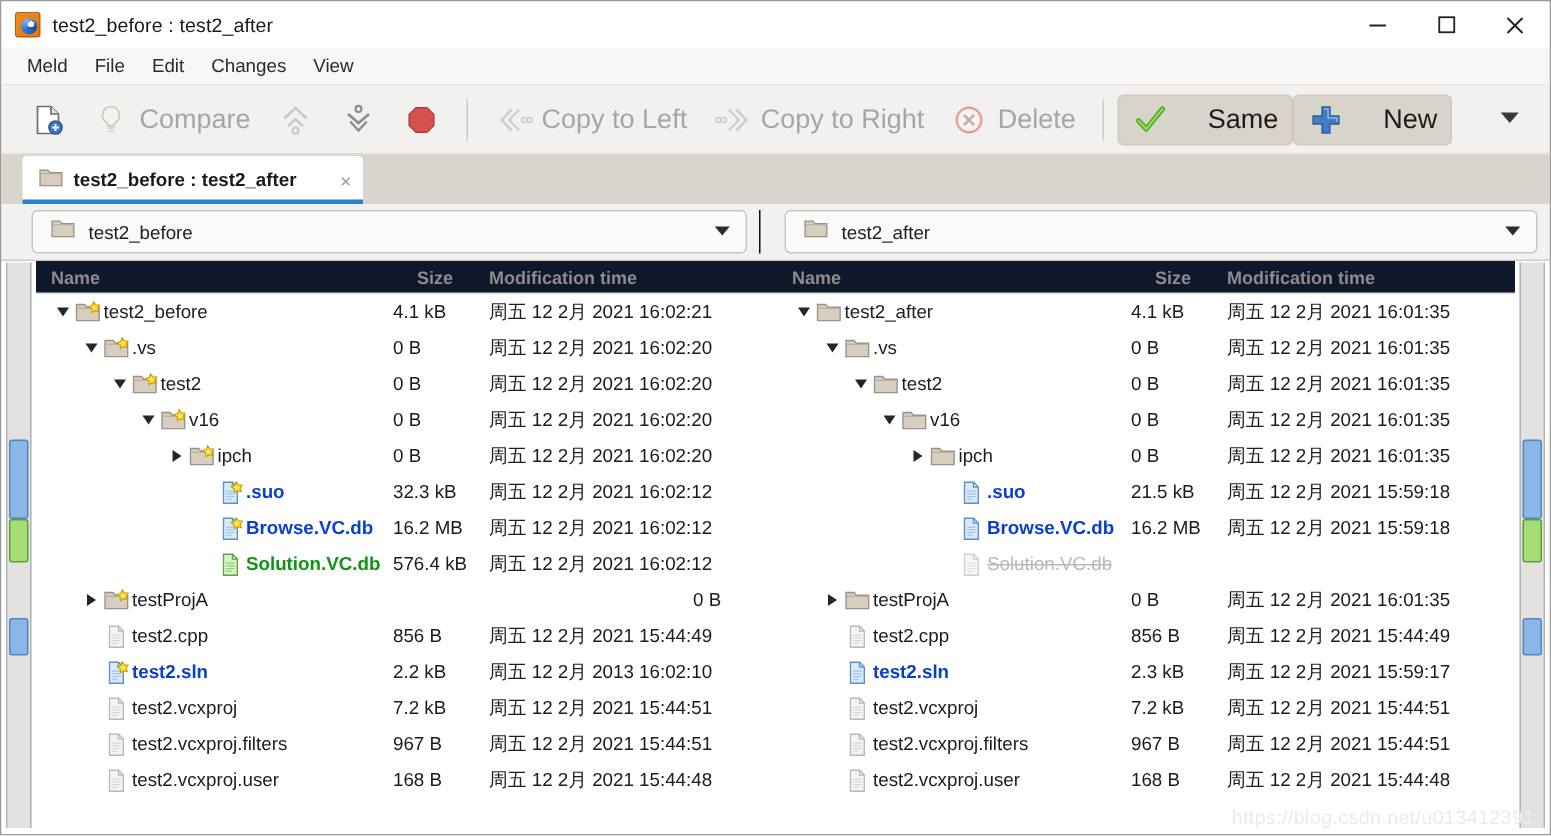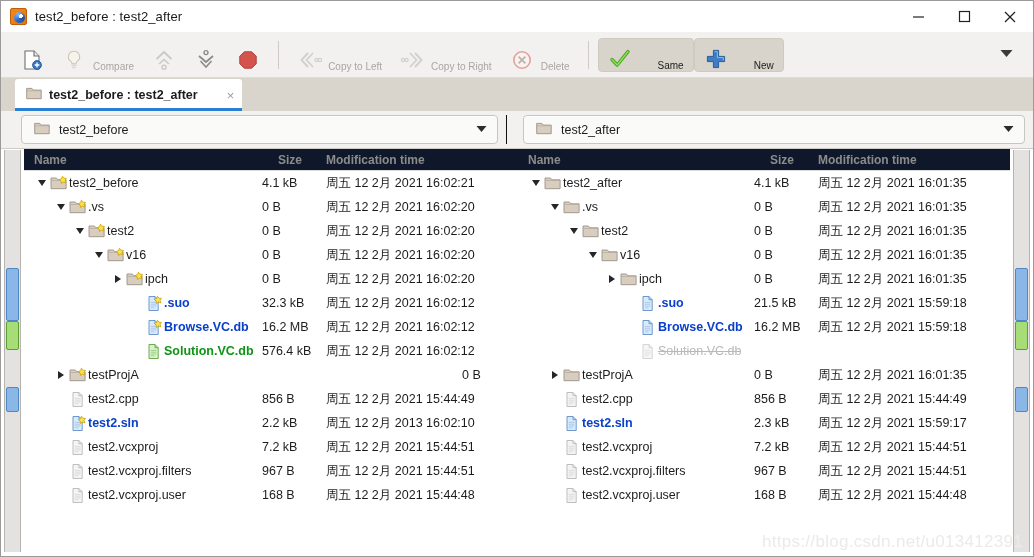--- a/index.html
+++ b/index.html
@@ -65,23 +65,23 @@
   
   .toolbar {
     height: 46px; flex: 0 0 46px;
     background: #f2f1ef;
     display: flex; align-items: center;
     padding: 0 6px 0 10px;
     border-bottom: 1px solid #dedbd7;
     position: relative;
   }
   .tb-btn {
-    display: flex; align-items: flex-end; gap: 7px;
+    display: flex; align-items: center; gap: 7px;
     height: 34px; padding: 0 9px; border-radius: 4px;
-    font-size: 10px; white-space: nowrap;
+    font-size: 18px; white-space: nowrap;
   }
   .tb-btn.dim { color: #a9a6a2; }
   .tb-btn.on  { background: #d8d3cb; border: 1px solid #cfc9c0; color: #1c1c1c; gap: 26px; }
   .tb-sep { width: 1px; height: 28px; background: #cfccc7; margin: 0 9px; }
   .tb-spacer { flex: 1 1 auto; }
   .tb-arrow { padding: 0 14px; color: #3a3a3a; font-size: 9px; }
   .ico { width: 24px; height: 24px; position: relative; flex: 0 0 24px; }
   .ico svg { display: block; }
 
   
@@ -168,21 +168,21 @@
   .twisty.down i { border-left: 4.5px solid transparent; border-right: 4.5px solid transparent; border-top: 6px solid #262626; }
   .twisty.right i { border-top: 4.5px solid transparent; border-bottom: 4.5px solid transparent; border-left: 6px solid #262626; }
   .fileicon { width: 18px; flex: 0 0 18px; display: flex; align-items: center; justify-content: center; }
   .nametext { margin-left: 1px; white-space: nowrap; overflow: hidden; text-overflow: ellipsis; }
   .st-mod { color: #0a41c8; font-weight: bold; }
   .st-new { color: #0f9416; font-weight: bold; }
   .st-missing { color: #b9b9b9; text-decoration: line-through; }
 
   .watermark {
     position: absolute; right: 10px; bottom: 4px;
-    font-size: 17px; color: #eceaea; letter-spacing: .3px;
+    font-size: 13px; color: #eceaea; letter-spacing: .3px;
     white-space: nowrap; pointer-events: none;
   }
 </style>
 </head>
 <body>
 
 <div id="app">
 
   <div class="titlebar">
     <div class="app-icon"></div>
@@ -200,20 +200,27 @@
       </div>
       <div class="wc">
         <svg width="14" height="14" viewBox="0 0 14 14">
             <line x1="2" y1="2" x2="12" y2="12" stroke="#222" stroke-width="1.3"></line>
             <line x1="12" y1="2" x2="2" y2="12" stroke="#222" stroke-width="1.3"></line>
           </svg>
       </div>
     </div>
   </div>
 
+  <div class="menubar">
+    <div class="menu-item">Meld</div>
+    <div class="menu-item">File</div>
+    <div class="menu-item">Edit</div>
+    <div class="menu-item">Changes</div>
+    <div class="menu-item">View</div>
+  </div>
 
   <div class="toolbar">
 
     <div class="tb-btn">
       <span class="ico">
         <svg width="24" height="24" viewBox="0 0 24 24">
           <path d="M5 3 h9 l5 5 v13 h-14 z" fill="#ffffff" stroke="#6f6f6f" stroke-width="1.1"></path>
           <path d="M14 3 v5 h5" fill="#e4e4e4" stroke="#6f6f6f" stroke-width="1.1"></path>
           <circle cx="17" cy="17" r="4.4" fill="#3a75c4" stroke="#23538f" stroke-width=".9"></circle>
           <path d="M17 14.6 v4.8 M14.6 17 h4.8" stroke="#fff" stroke-width="1.3"></path>

